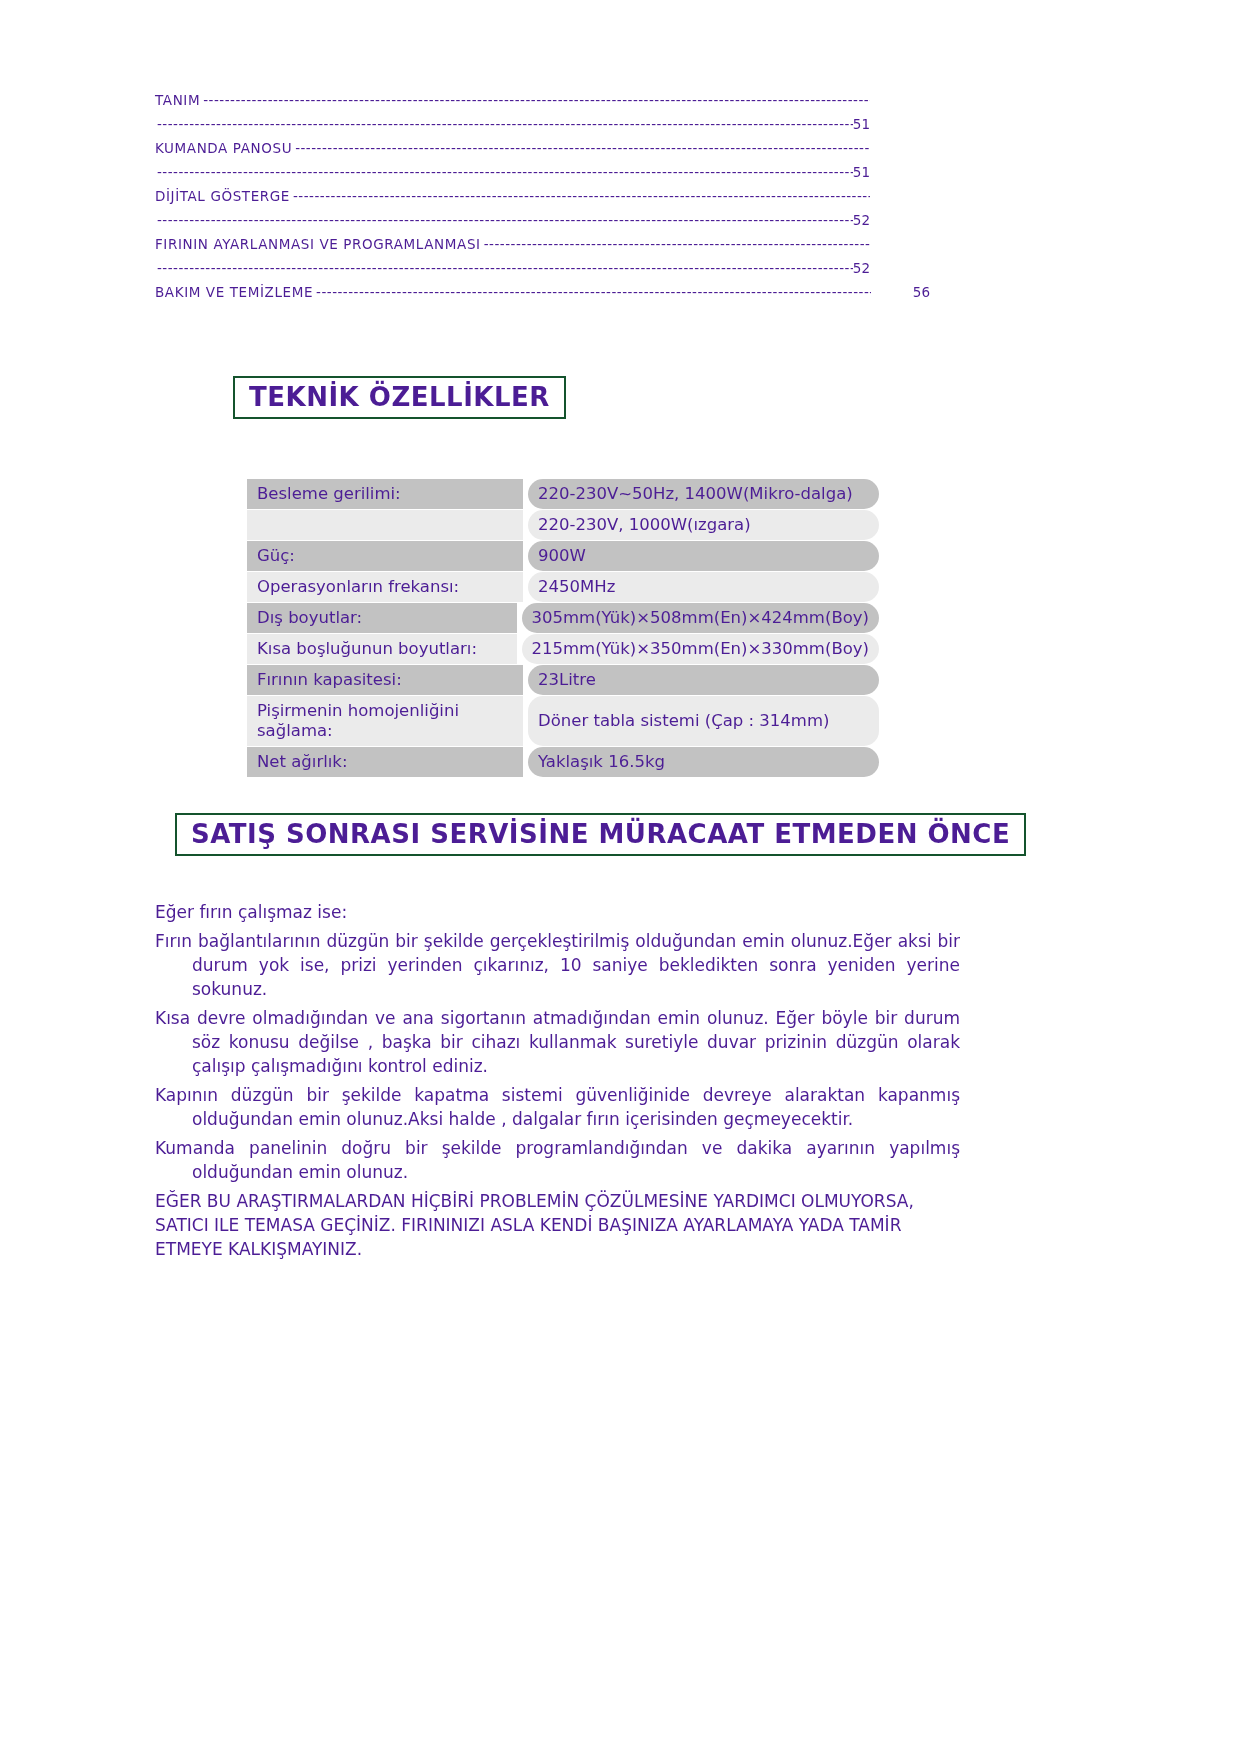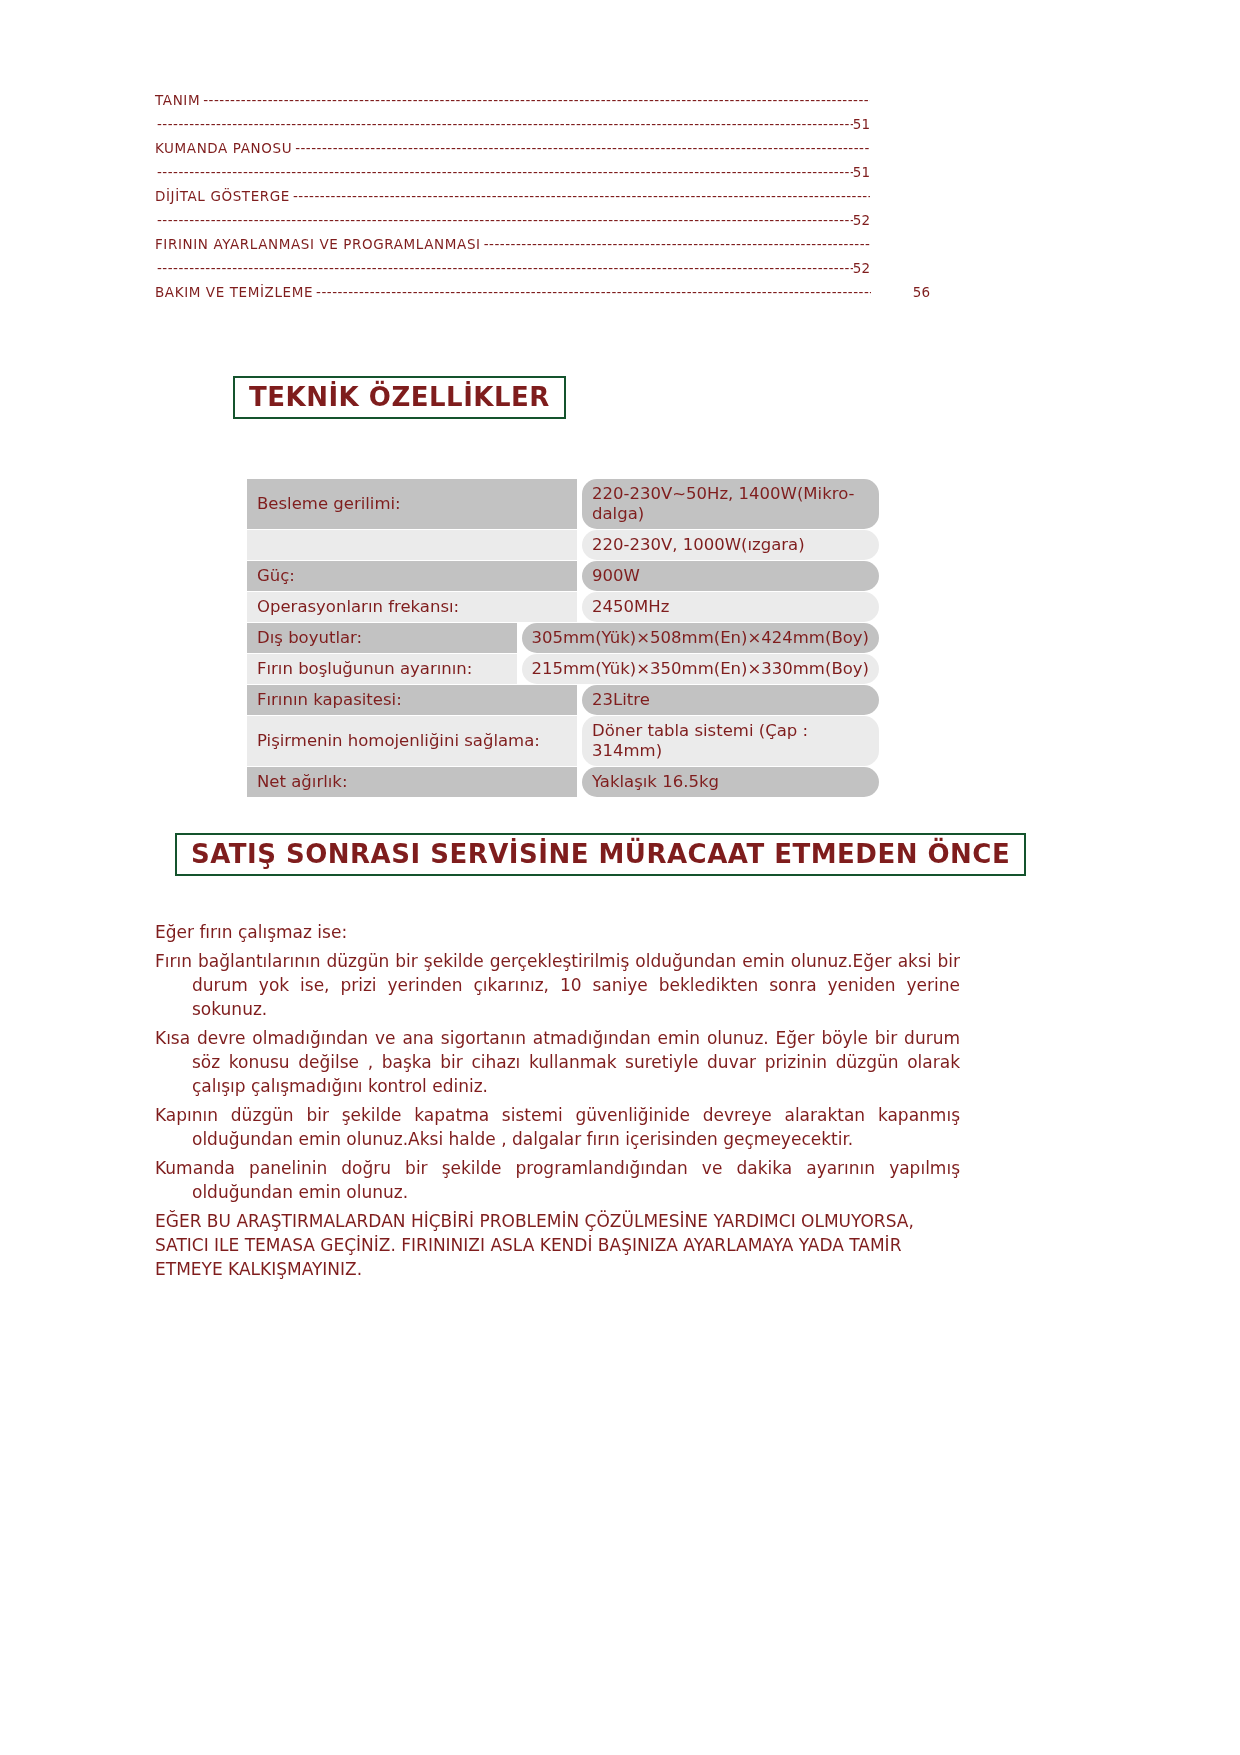--- a/index.html
+++ b/index.html
@@ -2,21 +2,21 @@
 <html><head>
 <meta charset="utf-8">
 <style>
   * { box-sizing: border-box; }
   html, body { margin: 0; padding: 0; background: #ffffff; }
   .page {
     width: 1240px;
     min-height: 1755px;
     background: #ffffff;
     font-family: "DejaVu Sans", "Liberation Sans", sans-serif;
-    color: #7f1d1d;
+    color: #4c1d95;
     padding: 88px 0 16px 155px;
     position: relative;
   }
 
   
   .toc { width: 715px; font-size: 13.5px; }
   .toc-line { display: flex; align-items: baseline; line-height: 24px; }
   .toc-line2 { padding-left: 2px; }
   .toc-label { white-space: nowrap; letter-spacing: 0.6px; margin-right: 3px; }
   .toc-dashes { flex: 1 1 auto; min-width: 0; overflow: hidden; white-space: nowrap; letter-spacing: 0.5px; }
@@ -34,21 +34,21 @@
     font-size: 26px;
     font-weight: bold;
     letter-spacing: 0.5px;
     white-space: nowrap;
   }
 
   
   .spec-table { margin: 60px 0 0 92px; width: 632px; font-size: 16.5px; }
   .spec-row { display: flex; margin-bottom: 1px; }
   .spec-label {
-    width: 330px; margin-right: 5px; padding: 5px 10px;
+    width: 276px; margin-right: 5px; padding: 5px 10px;
     display: flex; align-items: center; line-height: 20px;
   }
   .spec-value {
     flex: 1; padding: 5px 10px;
     display: flex; align-items: center; line-height: 20px; border-radius: 15px;
   }
   .dark  > .spec-label, .dark  > .spec-value { background: #c2c2c2; }
   .light > .spec-label, .light > .spec-value { background: #ebebeb; }
 
   
@@ -140,21 +140,21 @@
       <div class="spec-label">Operasyonların frekansı:</div>
       <div class="spec-value">2450MHz</div>
     </div>
 
     <div class="spec-row dark">
       <div class="spec-label">Dış boyutlar:</div>
       <div class="spec-value">305mm(Yük)×508mm(En)×424mm(Boy)</div>
     </div>
 
     <div class="spec-row light">
-      <div class="spec-label">Fırın boşluğunun ayarının:</div>
+      <div class="spec-label">Kısa boşluğunun boyutları:</div>
       <div class="spec-value">215mm(Yük)×350mm(En)×330mm(Boy)</div>
     </div>
 
     <div class="spec-row dark">
       <div class="spec-label">Fırının kapasitesi:</div>
       <div class="spec-value">23Litre</div>
     </div>
 
     <div class="spec-row light">
       <div class="spec-label">Pişirmenin homojenliğini sağlama:</div>

